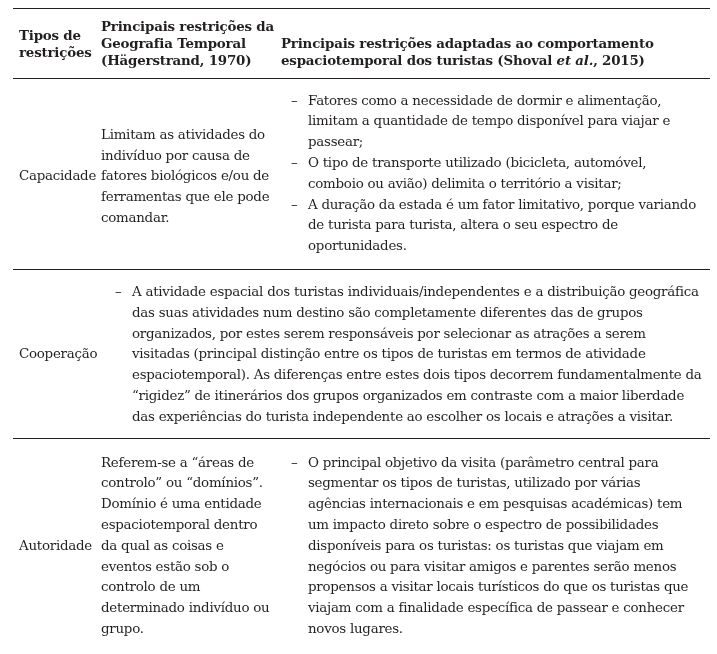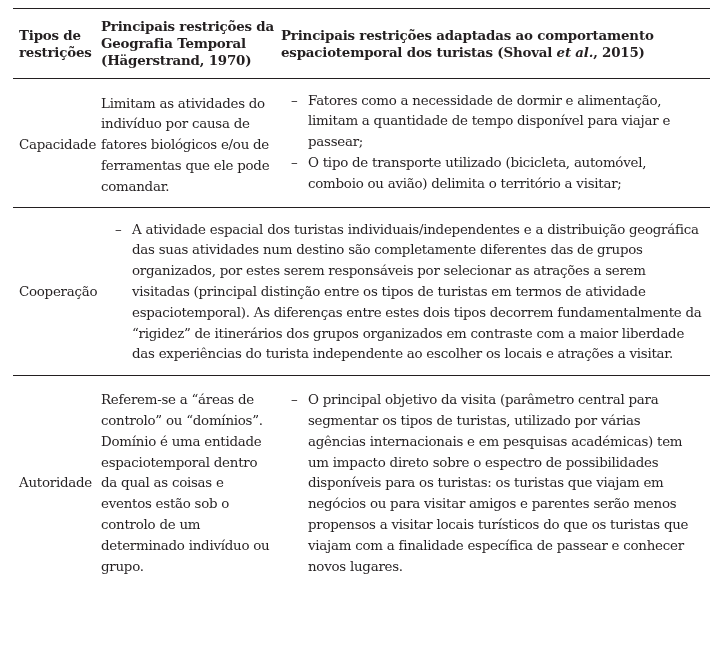--- a/index.html
+++ b/index.html
@@ -4,21 +4,21 @@
 <style>
   html, body { margin: 0; padding: 0; background: #ffffff; }
   body { width: 717px; height: 654px; overflow: hidden; position: relative;
          font-family: "DejaVu Serif", "Liberation Serif", serif; color: #231f20; }
   .tbl { position: absolute; left: 13px; top: 8px; width: 697px; }
   .rule { height: 0; border-top: 1.5px solid #231f20; }
   .row { display: flex; }
   .c1 { width: 86px; padding-left: 6px; box-sizing: border-box; }
   .c2 { width: 176px; padding-left: 2px; box-sizing: border-box; }
   .c3 { flex: 1; padding-left: 6px; box-sizing: border-box; }
-  .head { padding: 9px 0 8px 0; align-items: center; }
+  .head { padding: 9px 0 8px 0; align-items: flex-end; }
   .head .cell { font-weight: bold; font-size: 13.4px; line-height: 17.2px; letter-spacing: -0.2px; }
   .body-row { align-items: center; }
   .cell { font-size: 13.4px; line-height: 20.8px; letter-spacing: -0.25px; }
   .c1.cell, .c2.cell { align-self: center; }
   ul { list-style: none; margin: 8px; padding: 0; }
   li { position: relative; padding-left: 19px; }
   li::before { content: "–"; position: absolute; left: 2px; top: 0; }
   .r1 { padding: 4px 0 4px 0; }
   .r2 { padding: 4px 0 2px 0; }
   .r3 { padding: 6px 0 3px 0; }
@@ -37,20 +37,21 @@
   </div>
   <div class="rule"></div>
 
   <div class="row body-row r1">
     <div class="c1 cell">Capacidade</div>
     <div class="c2 cell">Limitam as atividades do indivíduo por causa de fatores biológicos e/ou de ferramentas que ele pode comandar.</div>
     <div class="c3 cell">
       <ul>
         <li>Fatores como a necessidade de dormir e alimentação, limitam a quantidade de tempo disponível para viajar e passear;</li>
         <li>O tipo de transporte utilizado (bicicleta, automóvel, comboio ou avião) delimita o território a visitar;</li>
+        <li>A duração da estada é um fator limitativo, porque variando de turista para turista, altera o seu espectro de oportunidades.</li>
       </ul>
     </div>
   </div>
   <div class="rule"></div>
 
   <div class="row body-row r2">
     <div class="c1 cell">Cooperação</div>
     <div class="c3 cell">
       <ul>
         <li>A atividade espacial dos turistas individuais/independentes e a distribuição geográfica das suas atividades num destino são completamente diferentes das de grupos organizados, por estes serem responsáveis por selecionar as atrações a serem visitadas (principal distinção entre os tipos de turistas em termos de atividade espaciotemporal). As diferenças entre estes dois tipos decorrem fundamentalmente da “rigidez” de itinerários dos grupos organizados em contraste com a maior liberdade das experiências do turista independente ao escolher os locais e atrações a visitar.</li>

